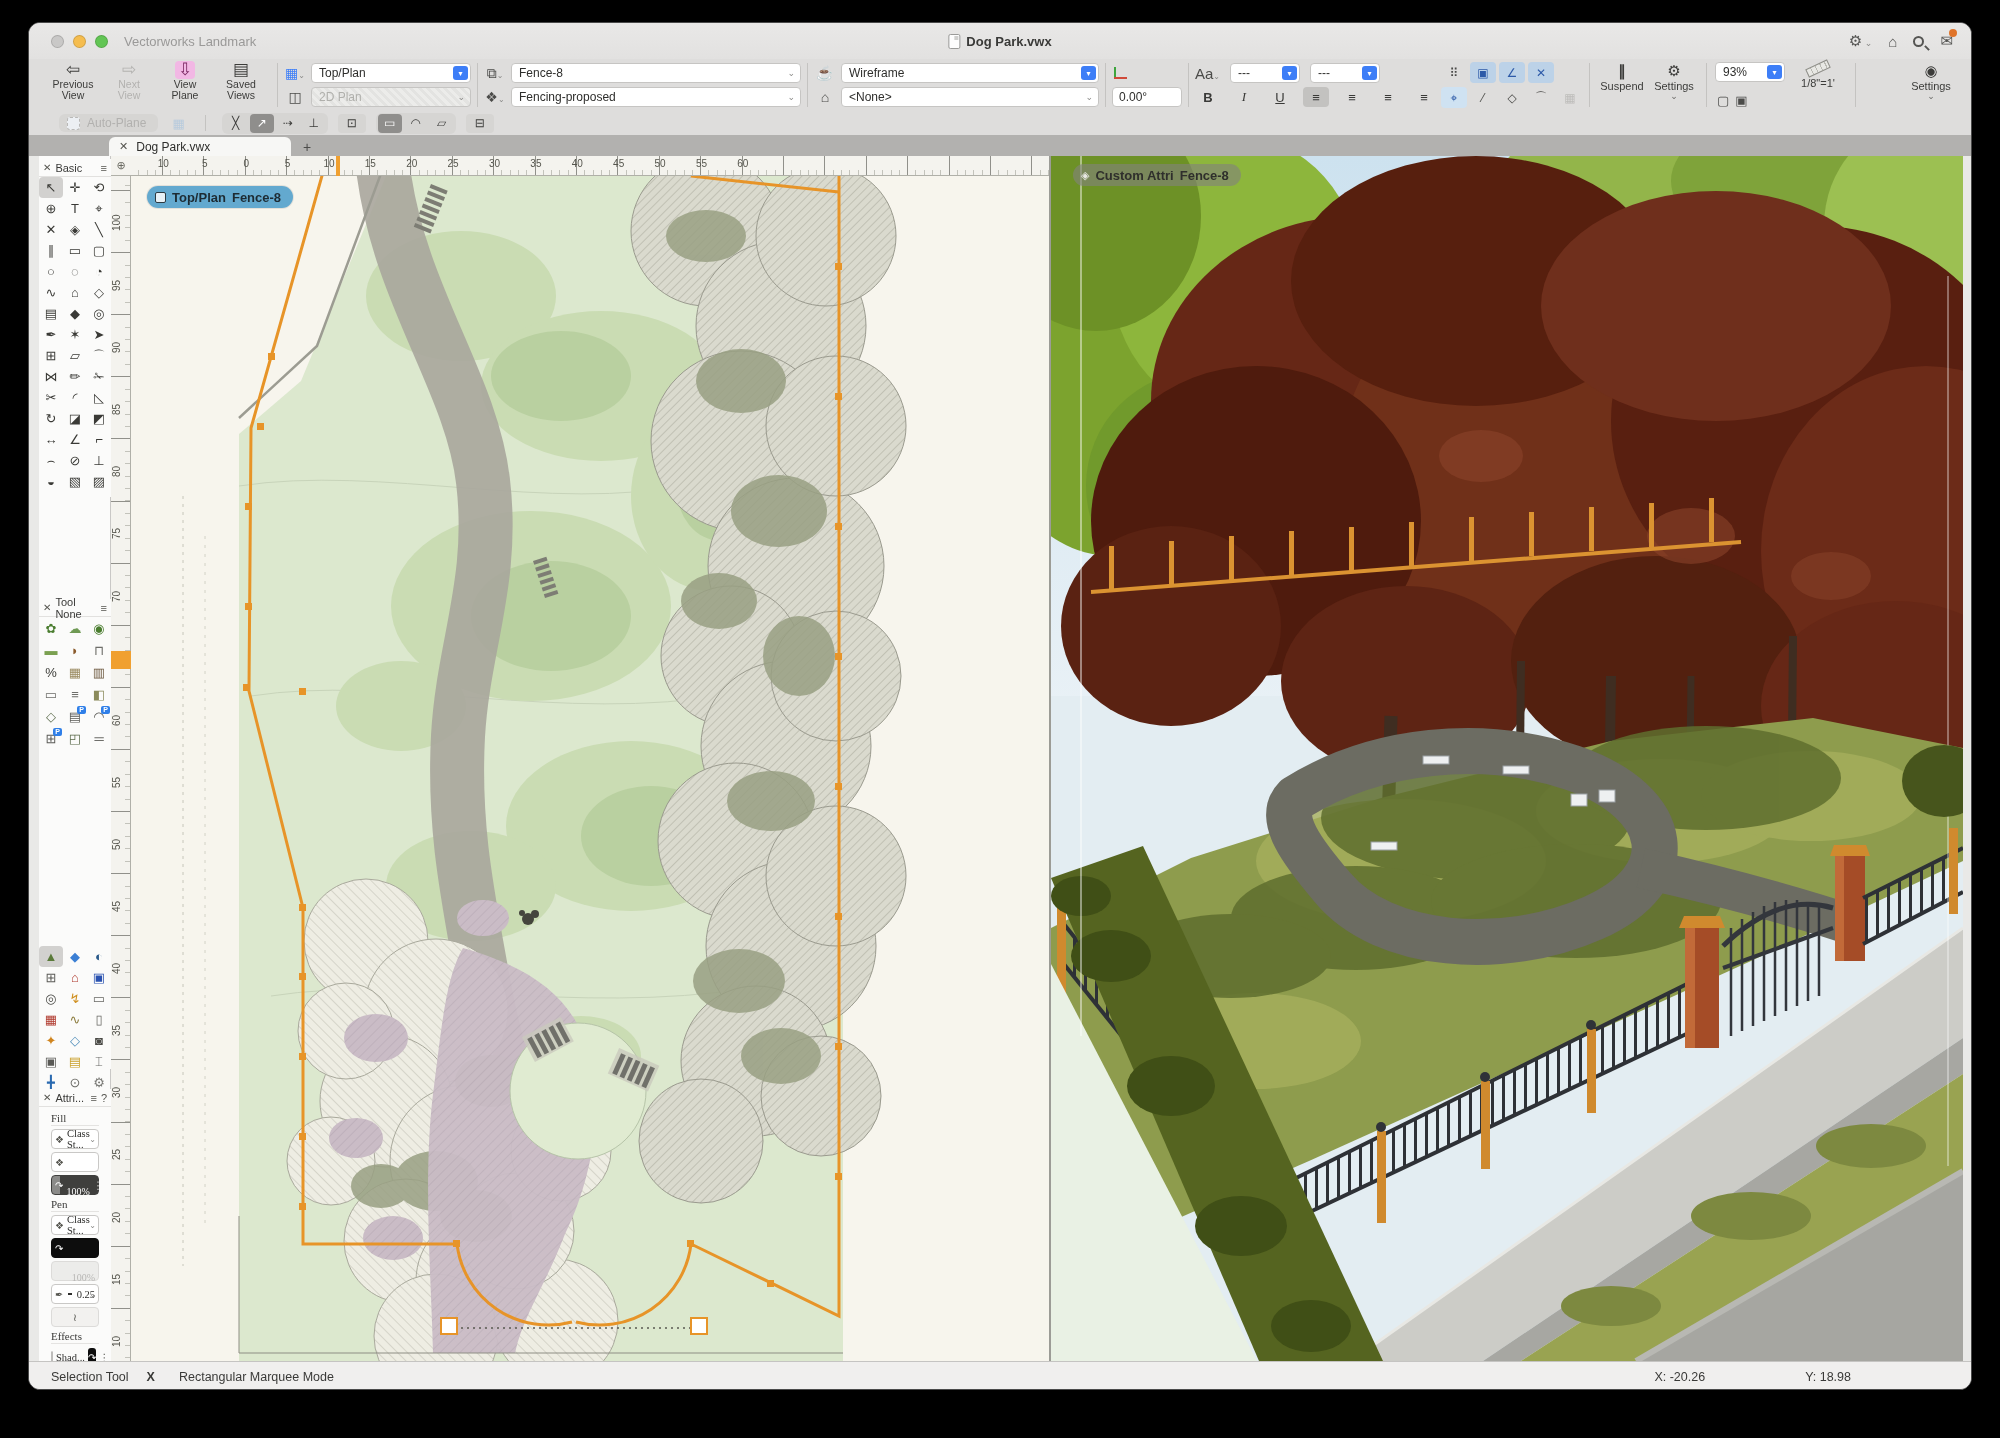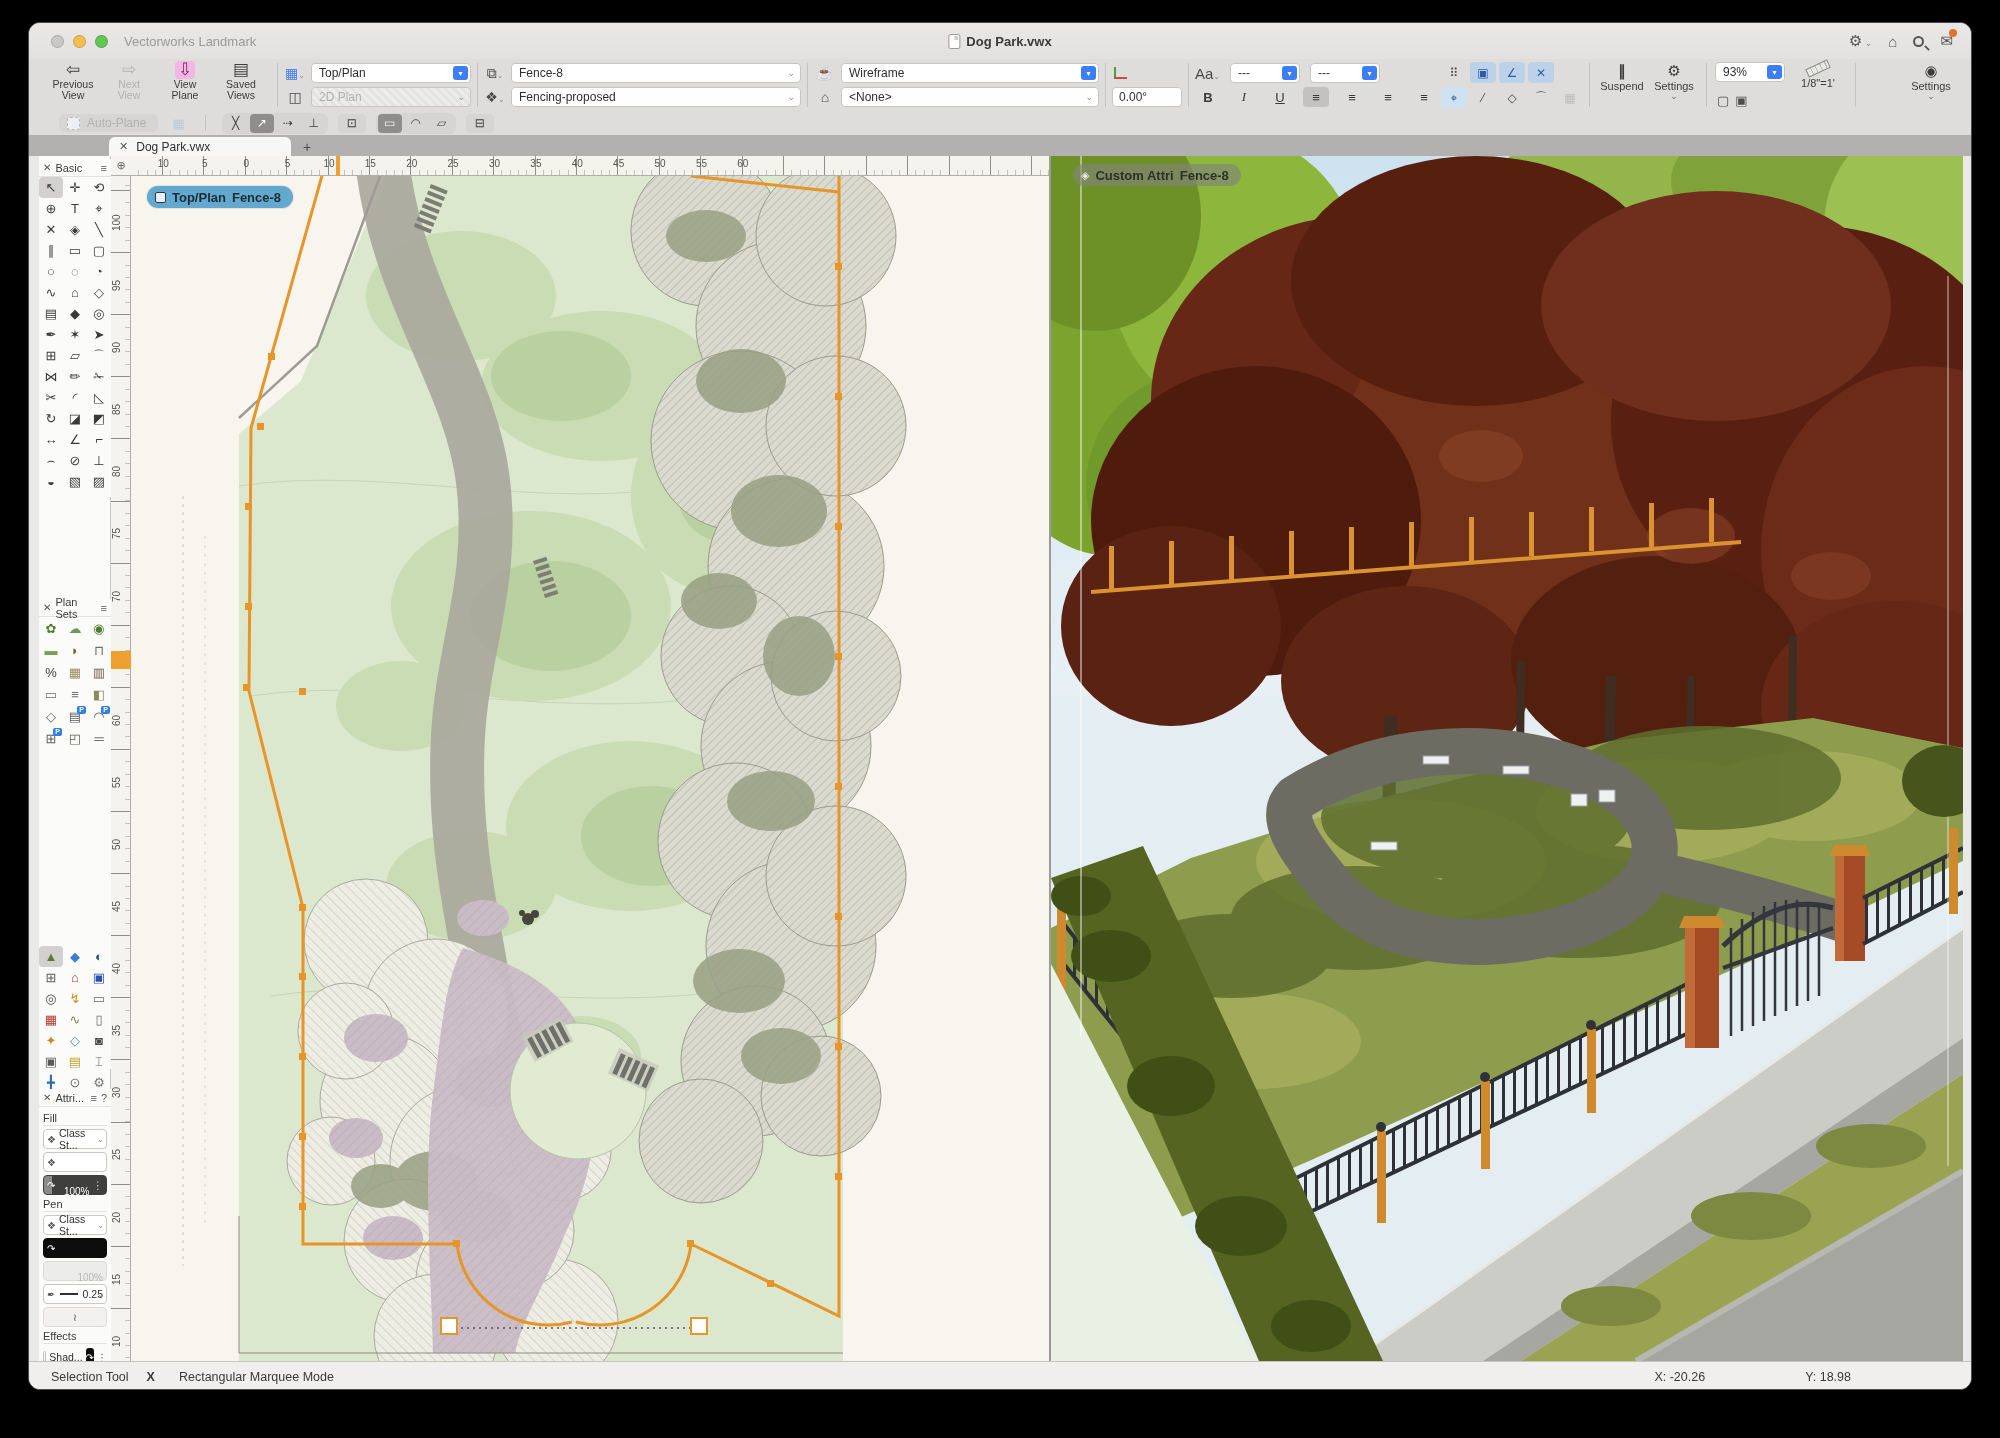--- a/index.html
+++ b/index.html
@@ -147,21 +147,21 @@
   .toolgrid { display:grid; grid-template-columns:repeat(3,1fr); }
   .tool { height:21px; display:flex; align-items:center; justify-content:center; font-size:13px; color:#3a3a36; position:relative; }
   .tool .g { color:var(--ic,#3a3a36); }
   .tool.selected { background:#d2d1cf; border-radius:4px; }
   .toolgrid.ts .tool { height:22px; }
   .tool.badged::after { content:attr(data-badge); position:absolute; right:1px; top:1px; background:#2f7fe8;
     color:#fff; font-size:7px; font-weight:bold; padding:0 2px; border-radius:2px; line-height:8px; }
   .grid-gap { height:197px; }
 
   
-  .attr-body { padding:2px 4px; }
+  .attr-body { padding:2px 12px;font-family:Liberation Serif, serif; }
   .attr-sect { font-size:11px; color:#3a3a38; margin:3px 0 2px; border-bottom:1px solid #e4e3e1; padding-bottom:1px; }
   .attr-row { height:20px; margin:3px 0; display:flex; align-items:center; gap:3px; background:#fff;
     border:1px solid #c9c8c6; border-radius:4px; padding:0 3px; font-size:10.5px; color:#2e2e2c; position:relative; }
   .attr-row .ci { font-size:10px; color:#55554f; }
   .attr-row .chev { position:absolute; right:2px; font-size:8px; color:#8a8a88; }
   .attr-row.darkslider { background:linear-gradient(90deg,#8a8a88 0 8px,#3f3f3d 8px 100%); color:#fff; border-color:#3f3f3d; justify-content:space-between; }
   .attr-row.darkslider .dots { color:#cfcfcd; }
   .attr-row.blackswatch { background:#0d0d0d; border-color:#0d0d0d; color:#fff; }
   .attr-row.disabledslider { background:#ececea; color:#b8b7b5; justify-content:flex-end; border-color:#dcdbd9; }
   .attr-row .pct { margin-left:auto; font-size:10px;margin-top:12px; }
@@ -997,21 +997,21 @@
           </div>
           <div class="tool">
             <span class="g">▨</span>
           </div>
         </div>
     </div>
 
     <div class="palette" style="top:576px; height:470px;">
       <div class="pal-head">
         <span class="x">✕</span>
-        <span class="t">Plan Sets</span>
+        <span class="t">Tool None</span>
         <span class="m">≡</span>
       </div>
       <div class="toolgrid ts">
 
       <div class="tool" style="--ic: #4a7d2f;">
             <span class="g">✿</span>
           </div>
           <div class="tool" style="--ic: #6f9a54;">
             <span class="g">☁</span>
           </div>

